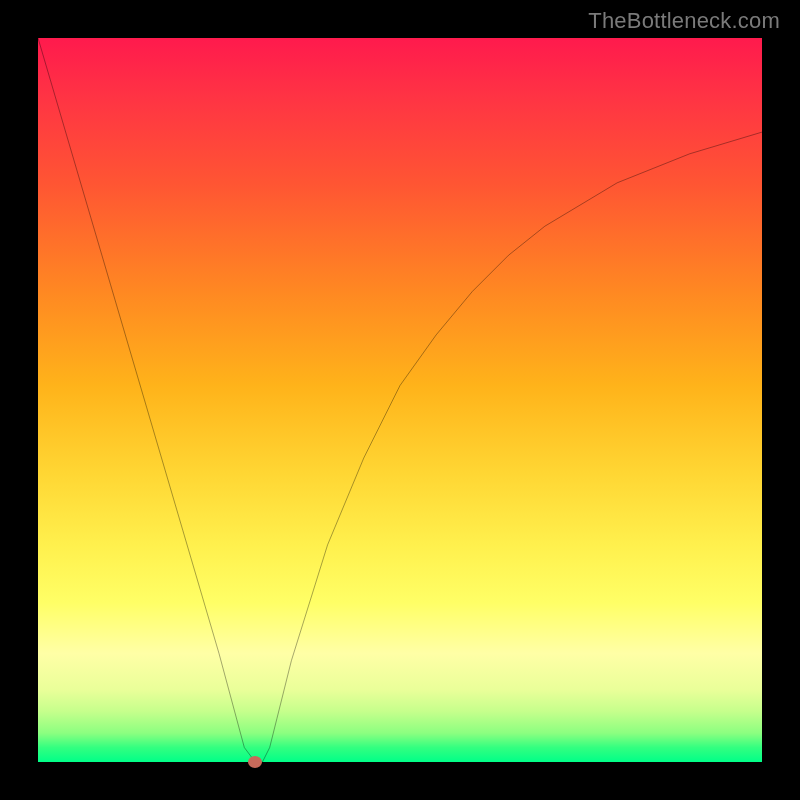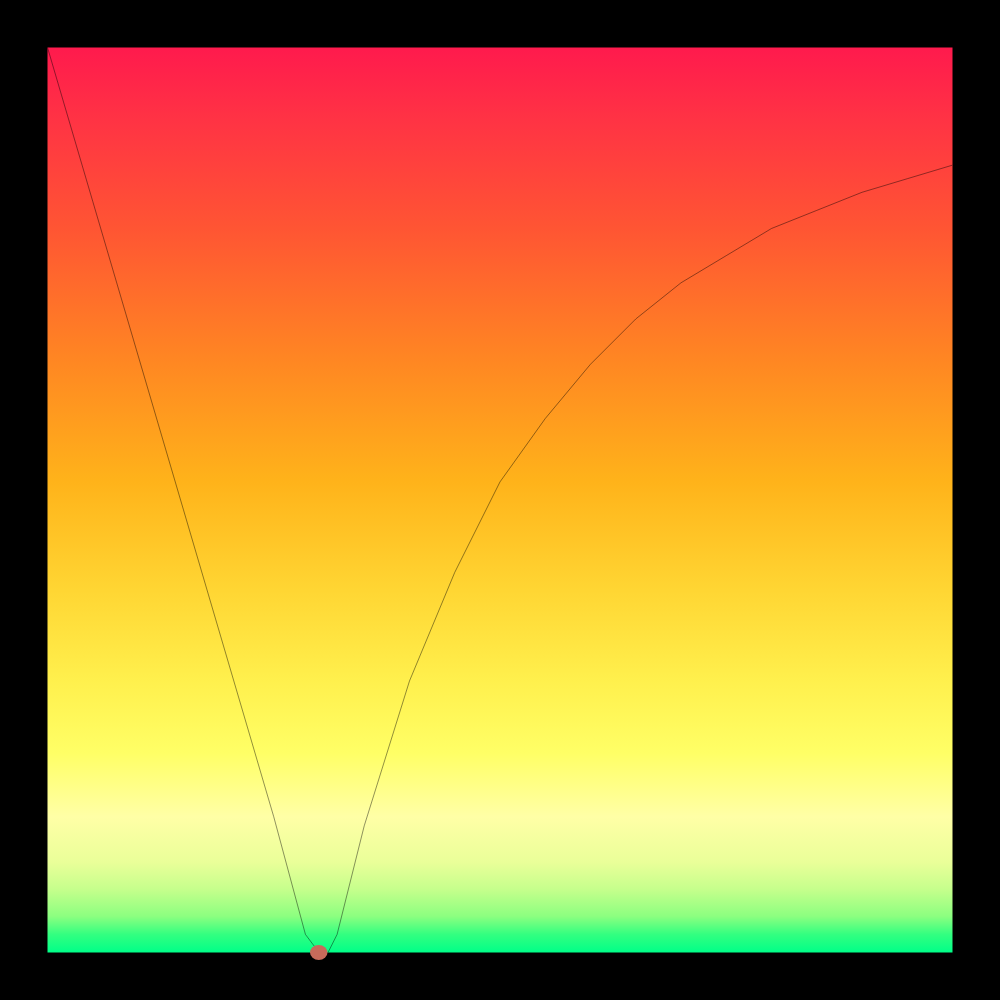--- a/index.html
+++ b/index.html
@@ -73,14 +73,15 @@
   <div class="plot">
 
     <svg class="curve-svg" viewBox="0 0 100 100" preserveAspectRatio="none">
       <path d="M0.00 0.00 L5.00 17.00 L10.00 34.00 L15.00 51.00 L20.00 68.00 L25.00 85.00 L28.50 98.00 L30.00 100.00 L31.00 100.00 L32.00 98.00 L33.00 94.00 L35.00 86.00 L40.00 70.00 L45.00 58.00 L50.00 48.00 L55.00 41.00 L60.00 35.00 L65.00 30.00 L70.00 26.00 L75.00 23.00 L80.00 20.00 L85.00 18.00 L90.00 16.00 L95.00 14.50 L100.00 13.00" id="curvePath" fill="none" stroke="#000" stroke-width="0.35" vector-effect="non-scaling-stroke"></path>
     </svg>
 
     <div class="marker" id="marker" style="left: 217.2px; top: 724px; background: rgb(199, 106, 90);"></div>
 
   </div>
 
+  <div class="watermark">TheBottleneck.com</div>
 
 </div>
 
 </body></html>

